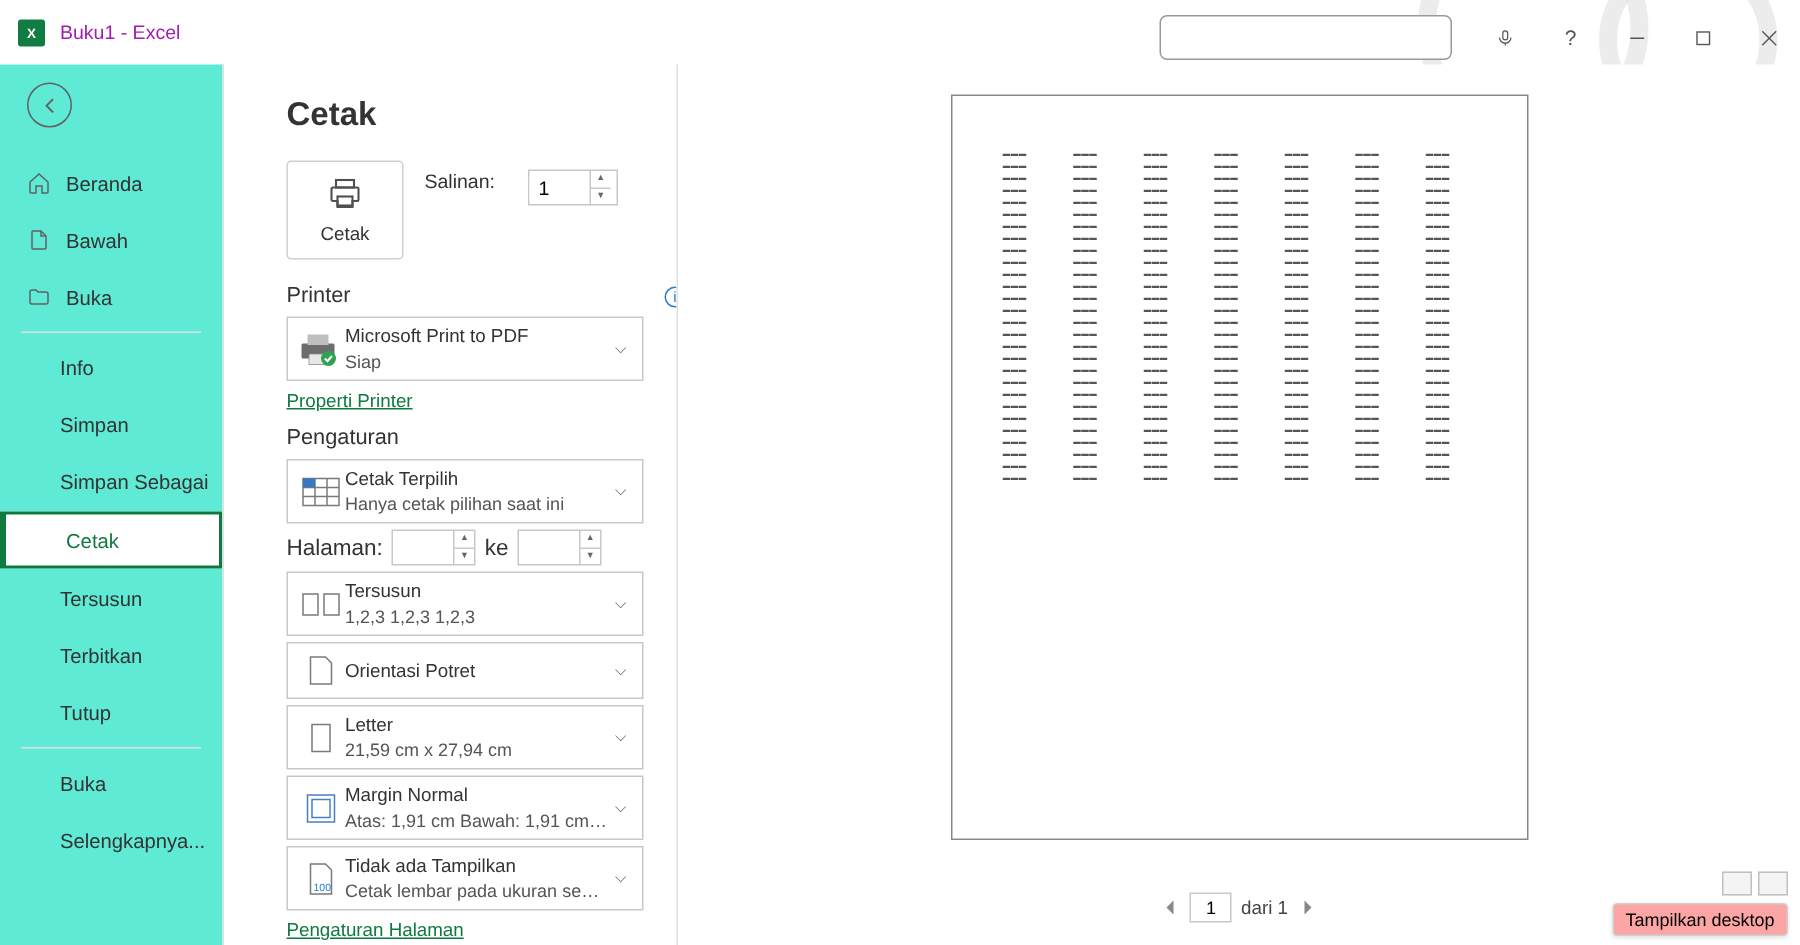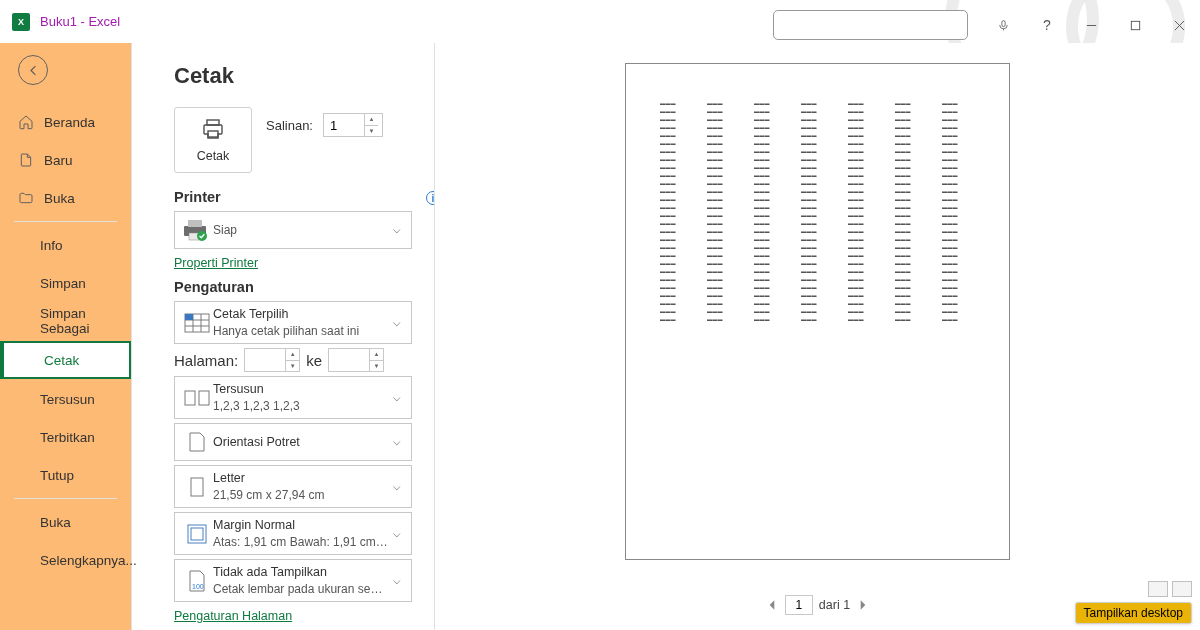--- a/index.html
+++ b/index.html
@@ -9,62 +9,62 @@
 .app-title{margin-left:10px;font-size:13px;color:#a21caf}
 .title-right{position:absolute;right:12px;top:10px;display:flex;align-items:center;gap:26px}
 .search-box{width:195px;height:30px;border:1px solid #999;border-radius:5px;background:#fff}
 .win-btn{width:18px;height:18px;display:flex;align-items:center;justify-content:center;color:#555;font-size:14px}
 .win-btn svg{width:13px;height:13px}
 .deco{position:absolute;top:-28px;right:55px;width:200px;height:120px;pointer-events:none}
 .deco::before,.deco::after{content:"";position:absolute;border:12px solid #dcdcdc;border-radius:50%;opacity:.55}
 .deco::before{width:130px;height:130px;left:0;top:-30px}
 .deco::after{width:95px;height:95px;right:-40px;top:-5px}
 .main{display:flex;height:calc(100% - 43px)}
-.sidebar{width:132px;background:#fdba74;border-right:1px solid #e0e0e0;padding-top:12px}
+.sidebar{width:149px;background:#5eead4;border-right:1px solid #e0e0e0;padding-top:12px}
 .back-btn{width:30px;height:30px;border:1.3px solid #616161;border-radius:50%;margin-left:18px;margin-bottom:18px;display:flex;align-items:center;justify-content:center;color:#616161}
 .back-btn svg{width:15px;height:15px}
 .nav-item{height:38px;display:flex;align-items:center;padding-left:18px;font-size:13.5px;color:#333;gap:10px;cursor:pointer}
 .nav-item.sub{padding-left:40px}
 .nav-item.selected{border:2px solid #0f7a3f;border-left-width:4px;color:#0f7a3f;background:#fff;margin:1px 0}
 .nav-sep{height:1px;background:#e0e0e0;margin:4px 14px}
 .nav-icon{width:16px;height:16px;color:#616161}
 .content{flex:1;display:flex}
 .settings{width:302px;padding:20px 22px 0 42px}
 .page-title{font-size:22px;font-weight:600;color:#333;margin-bottom:18px}
 .print-row{display:flex;align-items:flex-start;gap:14px;margin-bottom:16px}
 .print-btn{width:78px;height:66px;border:1px solid #d0d0d0;background:#fff;border-radius:3px;display:flex;flex-direction:column;align-items:center;justify-content:center;gap:8px;cursor:pointer}
 .print-btn svg{width:28px;height:24px;color:#505050}
 .print-btn-label{font-size:12.5px;color:#333}
-.copies-row{display:flex;align-items:center;gap:10px;margin-top:6px}
+.copies-row{display:flex;align-items:flex-start;gap:22px;margin-top:6px}
 .copies-label{font-size:13px;color:#333}
 .spin-input{width:60px;height:24px;border:1px solid #c8c8c8;display:flex;align-items:center}
 .spin-input input{border:none;width:40px;padding-left:6px;font-size:13px;outline:none}
 .spin-arrows{width:14px;height:100%;border-left:1px solid #c8c8c8;display:flex;flex-direction:column}
 .spin-arrows div{flex:1;font-size:6px;display:flex;align-items:center;justify-content:center;color:#666;border-bottom:1px solid #c8c8c8}
 .spin-arrows div:last-child{border:none}
-.section-hdr{font-size:14.5px;font-weight:700;color:#333;margin:8px 0 6px;position:relative}
+.section-hdr{font-size:14.5px;font-weight:400;color:#333;margin:8px 0 6px;position:relative}
 .info-icon{position:absolute;right:-28px;top:2px;width:14px;height:14px;border:1.4px solid #2b7cd3;border-radius:50%;color:#2b7cd3;font-size:10px;display:flex;align-items:center;justify-content:center}
 .dropdown{border:1px solid #c8c8c8;background:#fff;display:flex;align-items:center;padding:4px 6px;position:relative;margin-bottom:4px;min-height:36px}
 .dd-icon{width:32px;height:28px;display:flex;align-items:center;justify-content:center;flex-shrink:0}
 .dd-text{flex:1;font-size:12.5px;color:#333;line-height:1.35;overflow:hidden}
 .dd-text .sub{font-size:12px;color:#555}
 .dd-chevron{width:12px;color:#666;font-size:10px}
 .link-row{text-align:left;margin:2px 0 8px}
 .link-row a{font-size:12.5px;color:#0f7a3f;text-decoration:underline;cursor:pointer}
 .pages-row{display:flex;align-items:center;gap:6px;margin-bottom:4px}
 .pages-row label{font-size:15px;color:#333}
 .preview{flex:1;border-left:1px solid #e0e0e0;background:#fff;padding:20px 26px 10px;display:flex;flex-direction:column;position:relative}
 .preview-page{flex:1;display:flex;align-items:flex-start;justify-content:center;padding-top:0}
 .sheet{width:385px;height:497px;border:1px solid #888;background:#fff;padding:36px 34px}
 .sheet-grid{display:grid;grid-template-columns:repeat(7,1fr);gap:2px 14px}
 .sheet-cell{font-size:5px;color:#555;letter-spacing:.3px;white-space:nowrap}
 .preview-footer{height:30px;display:flex;align-items:center;justify-content:center;gap:6px;font-size:12.5px;color:#444}
 .page-num{width:28px;height:20px;border:1px solid #c8c8c8;text-align:center;font-size:12px}
 .nav-arrow{width:14px;height:14px;color:#888}
-.desktop-btn{position:absolute;bottom:6px;right:8px;font-size:12px;border:1px solid #d0d0d0;background:#eab308;padding:3px 8px;border-radius:3px;box-shadow:0 1px 3px rgba(0,0,0,.12)}
+.desktop-btn{position:absolute;bottom:6px;right:8px;font-size:12px;border:1px solid #d0d0d0;background:#fca5a5;padding:3px 8px;border-radius:3px;box-shadow:0 1px 3px rgba(0,0,0,.12)}
 .preview-zoom{position:absolute;bottom:33px;right:8px;display:flex;gap:4px}
 .preview-zoom div{width:20px;height:16px;border:1px solid #c0c0c0;background:#f4f4f4}
 </style>
 </head>
 <body>
 
 <div class="titlebar">
   <div class="app-icon">X</div>
   <div class="app-title">Buku1  -  Excel</div>
   <div class="deco"></div>
@@ -108,21 +108,21 @@
       <svg class="nav-icon" viewBox="0 0 24 24" fill="none" stroke="currentColor" stroke-width="1.5">
           <path d="M3 11l9-8 9 8v10a1 1 0 0 1-1 1h-5v-7h-6v7H4a1 1 0 0 1-1-1z"></path>
         </svg>
       <span>Beranda</span>
     </div>
     <div class="nav-item">
       <svg class="nav-icon" viewBox="0 0 24 24" fill="none" stroke="currentColor" stroke-width="1.5">
           <path d="M14 3H6a1 1 0 0 0-1 1v16a1 1 0 0 0 1 1h12a1 1 0 0 0 1-1V8z"></path>
           <path d="M14 3v5h5"></path>
         </svg>
-      <span>Baru</span>
+      <span>Bawah</span>
     </div>
     <div class="nav-item">
       <svg class="nav-icon" viewBox="0 0 24 24" fill="none" stroke="currentColor" stroke-width="1.5">
           <path d="M3 7a2 2 0 0 1 2-2h4l2 2h8a2 2 0 0 1 2 2v8a2 2 0 0 1-2 2H5a2 2 0 0 1-2-2z"></path>
         </svg>
       <span>Buka</span>
     </div>
     <div class="nav-sep"></div>
     <div class="nav-item sub">
         <span>Info</span>
@@ -188,20 +188,21 @@
         <div class="dd-icon">
           <svg width="30" height="24" viewBox="0 0 30 24">
               <rect x="2" y="8" width="22" height="10" rx="1" fill="#6d6d6d"></rect>
               <rect x="6" y="2" width="14" height="7" fill="#bfbfbf"></rect>
               <rect x="7" y="15" width="12" height="7" fill="#e7e7e7" stroke="#888" stroke-width=".5"></rect>
               <circle cx="20" cy="18" r="5" fill="#2fa24f"></circle>
               <path d="M17.5 18l1.8 1.8 3-3.5" stroke="#fff" stroke-width="1.4" fill="none"></path>
             </svg>
         </div>
         <div class="dd-text">
+            <div>Microsoft Print to PDF</div>
             <div class="sub">Siap</div>
           </div>
         <div class="dd-chevron">⌵</div>
       </div>
       <div class="link-row"><a>Properti Printer</a></div>
 
       <div class="section-hdr">Pengaturan</div>
 
       <div class="dropdown">
         <div class="dd-icon">

